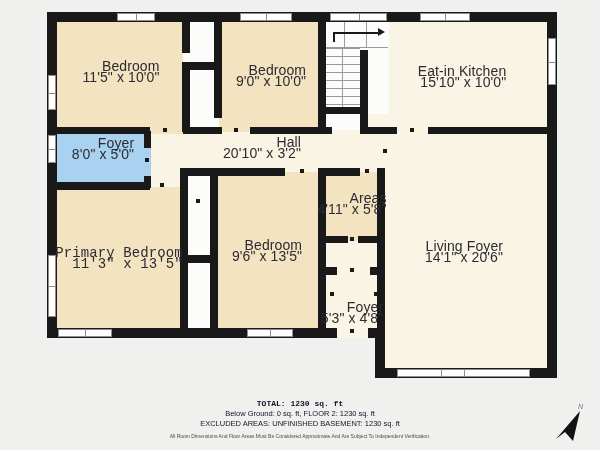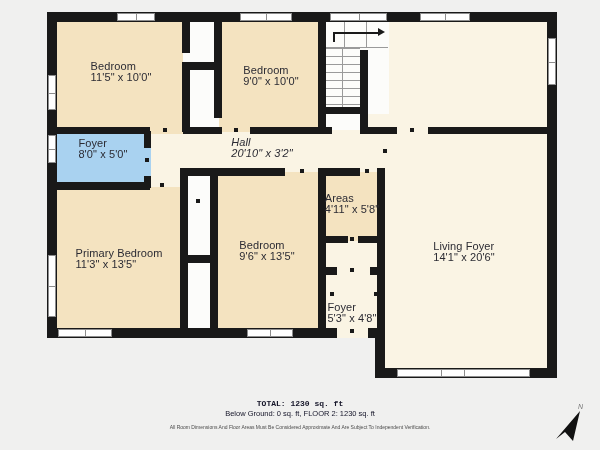--- a/index.html
+++ b/index.html
@@ -16,22 +16,22 @@
   .win.h::after{content:"";position:absolute;left:50%;top:0;bottom:0;width:1px;background:#8d8d8d;}
   .win.v::after{content:"";position:absolute;top:50%;left:0;right:0;height:1px;background:#8d8d8d;}
   .win.w3::before{content:"";position:absolute;left:33%;top:0;bottom:0;width:1px;background:#8d8d8d;}
   .tick{position:absolute;width:4px;height:4px;background:#191919;}
   .sline{position:absolute;background:#9a9a9a;}
   .treads{position:absolute;background:repeating-linear-gradient(to bottom,#9a9a9a 0 1px,transparent 1px 8px);}
   .arrowline{position:absolute;background:#191919;}
   .arrowhead{position:absolute;width:0;height:0;border-top:4px solid transparent;border-bottom:4px solid transparent;border-left:7px solid #191919;}
   .room-label{
     position:absolute;transform:translate(-50%,-50%);
-    text-align:left;white-space:nowrap;color:#2b2b33;
-    font-size:11px;line-height:11px;letter-spacing:.1px;
+    text-align:right;white-space:nowrap;color:#2b2b33;
+    font-size:14px;line-height:11px;letter-spacing:.1px;
   }
   .room-label .nm{font-weight:400;}
   #footer{
     position:absolute;left:0;top:399px;width:600px;text-align:center;color:#141428;
   }
   #footer .l1{font-size:8px;font-weight:bold;line-height:10px;font-family:Liberation Mono, monospace;}
   #footer .l2,#footer .l3{font-size:7.5px;line-height:9.5px;}
   #footer .l4{font-size:5px;line-height:7px;color:#4a4a4a;margin-top:5px;}
   #compass{position:absolute;left:552px;top:403px;width:38px;height:42px;}
   #compass .n{position:absolute;left:26px;top:0px;font-size:7px;font-style:italic;color:#777;}
@@ -123,29 +123,33 @@
     </div>
 
   <div class="room-label" style="left:121px;top:72px;">
     <div class="nm">Bedroom</div>
     <div class="dm">11'5" x 10'0"</div>
   </div>
   <div class="room-label" style="left:271px;top:76px;">
     <div class="nm">Bedroom</div>
     <div class="dm">9'0" x 10'0"</div>
   </div>
+  <div class="room-label" style="left:462px;top:77px;">
+    <div class="nm">Eat-in Kitchen</div>
+    <div class="dm">15'10" x 10'0"</div>
+  </div>
   <div class="room-label" style="left:103px;top:149px;">
     <div class="nm">Foyer</div>
     <div class="dm">8'0" x 5'0"</div>
   </div>
-  <div class="room-label" style="left:262px;top:148px;font-style:italic;">
+  <div class="room-label" style="left:262px;top:148px;">
     <div class="nm">Hall</div>
     <div class="dm">20'10" x 3'2"</div>
   </div>
-  <div class="room-label" style="left:119px;top:259px;">
+  <div class="room-label" style="left:119px;top:259px;font-family:Liberation Mono, monospace;">
     <div class="nm">Primary Bedroom</div>
     <div class="dm">11'3" x 13'5"</div>
   </div>
   <div class="room-label" style="left:267px;top:251px;">
     <div class="nm">Bedroom</div>
     <div class="dm">9'6" x 13'5"</div>
   </div>
   <div class="room-label" style="left:352px;top:204px;">
     <div class="nm">Areas</div>
     <div class="dm">4'11" x 5'8"</div>
@@ -155,20 +159,21 @@
     <div class="dm">5'3" x 4'8"</div>
   </div>
   <div class="room-label" style="left:464px;top:252px;">
     <div class="nm">Living Foyer</div>
     <div class="dm">14'1" x 20'6"</div>
   </div>
 
   <div id="footer">
     <div class="l1">TOTAL: 1230 sq. ft</div>
     <div class="l2">Below Ground: 0 sq. ft, FLOOR 2: 1230 sq. ft</div>
+    <div class="l3">EXCLUDED AREAS: UNFINISHED BASEMENT: 1230 sq. ft</div>
     <div class="l4">All Room Dimensions And Floor Areas Must Be Considered Approximate And Are Subject To Independent Verification.</div>
   </div>
 
   <div id="compass">
     <svg width="38" height="42" viewBox="0 0 38 42">
       <polygon points="4,36 28,8 21,38 13,29" fill="#111"></polygon>
     </svg>
     <span class="n">N</span>
   </div>
 </div>

